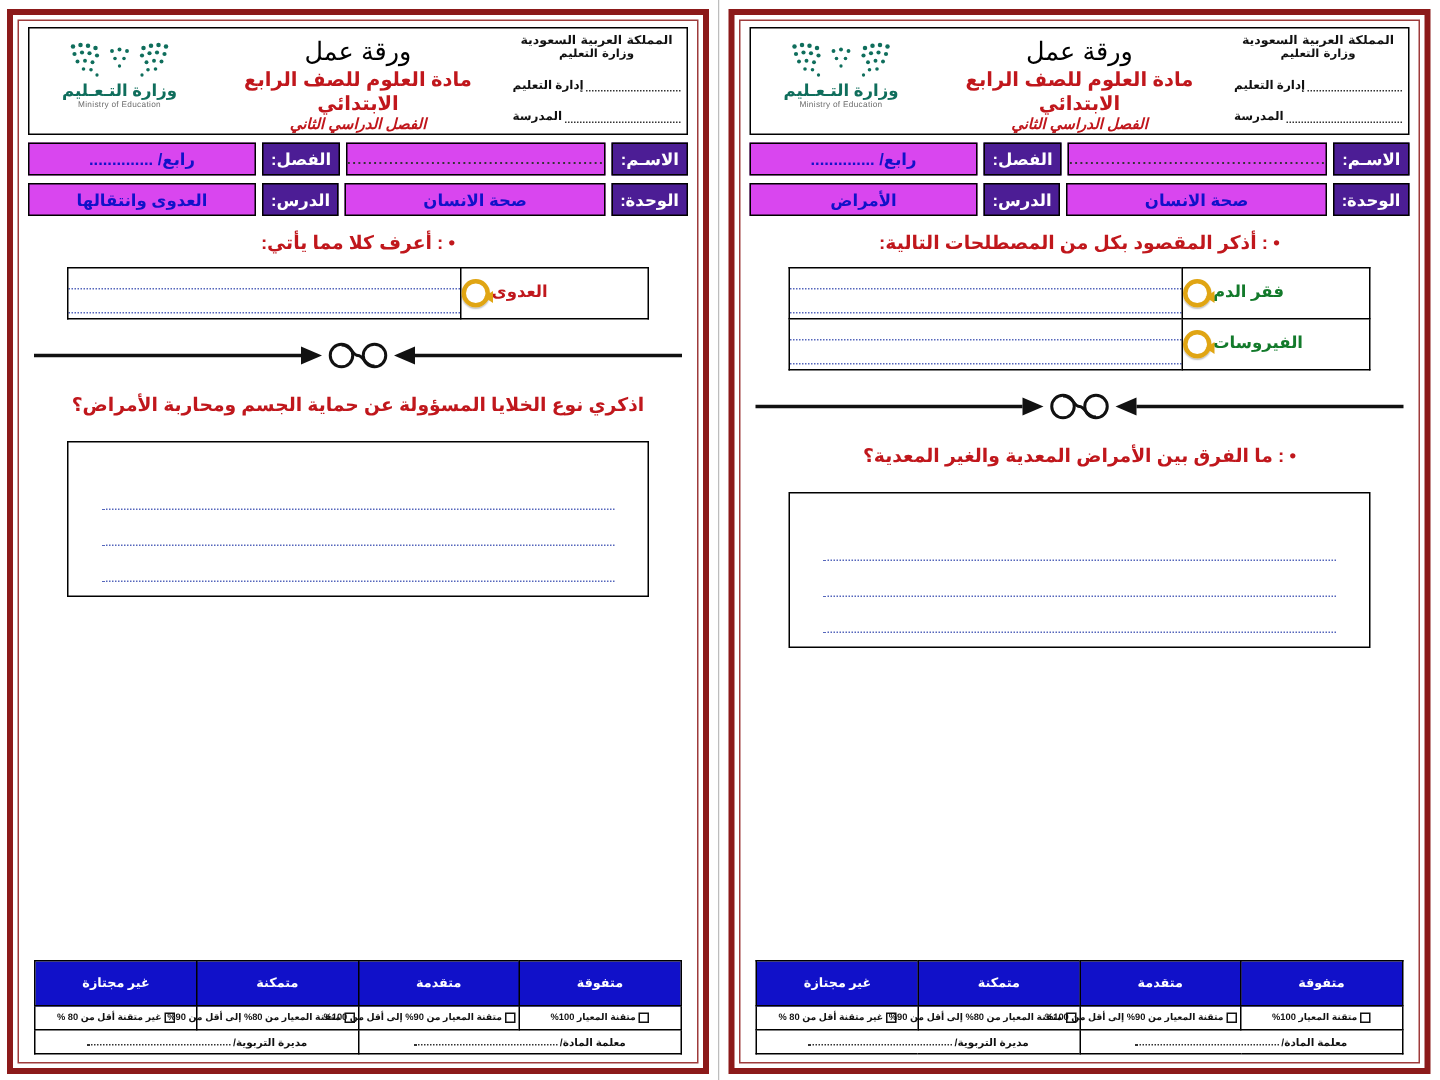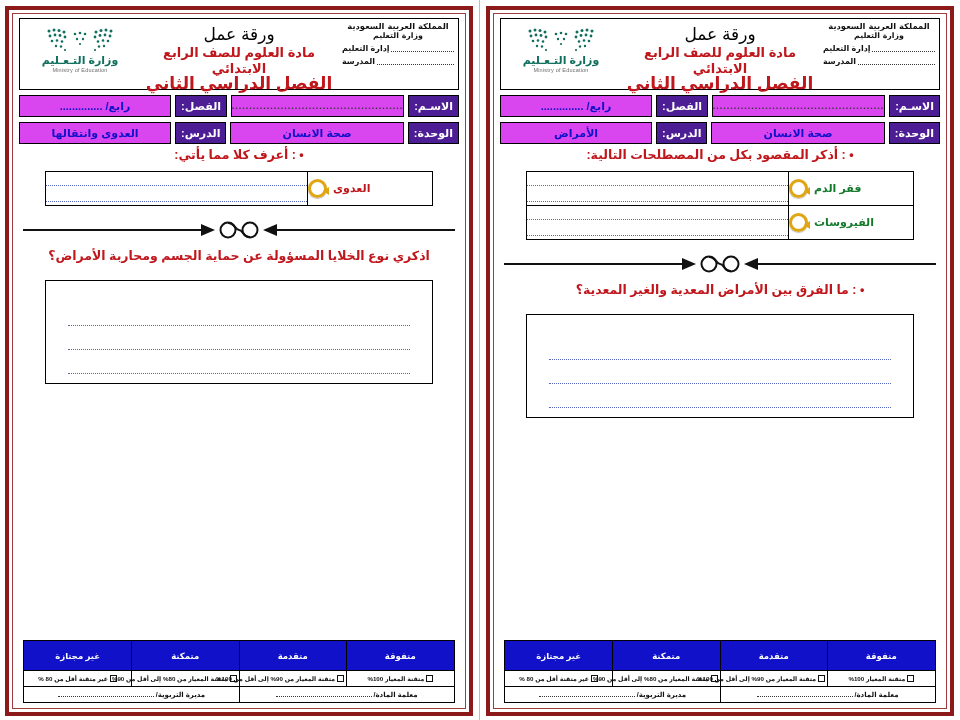--- a/index.html
+++ b/index.html
@@ -50,27 +50,27 @@
   }
   .hdr-right{width:112px;text-align:center;padding-top:2px;}
   .emblem{
     font-size:7.5px;line-height:8px;color:#111;font-weight:bold;
     letter-spacing:-0.3px;
     font-family:"DejaVu Sans",sans-serif;
     transform:scaleX(1.05);
   }
   .emblem .l1{display:block;font-size:8px;}
   .emblem .l2{display:block;font-size:7.5px;margin-top:1px;}
-  .hdr-field{font-size:8px;font-weight:bold;color:#111;margin-top:4px;text-align:right;
-             display:flex;align-items:flex-start;justify-content:flex-start;gap:2px;white-space:nowrap;}
+  .hdr-field{font-size:8px;font-weight:bold;color:#111;margin-top:12px;text-align:right;
+             display:flex;align-items:center;justify-content:flex-start;gap:2px;white-space:nowrap;}
   .hdr-field .dots{flex:1;border-bottom:1px dotted #333;height:7px;min-width:50px;}
   .hdr-center{flex:1;text-align:center;padding-top:4px;}
   .t-main{font-size:17px;font-weight:normal;color:#000000;line-height:20px;}
   .t-sub{font-size:13px;font-weight:bold;color:#c0171c;line-height:16px;}
-  .t-sub2{font-size:17px;font-weight:bold;color:#c0171c;line-height:14px;}
+  .t-sub2{font-size:10px;font-weight:bold;color:#c0171c;line-height:14px;font-style:italic;}
   .hdr-left{width:112px;text-align:center;padding-top:6px;}
   .logo-dots{width:78px;height:26px;margin:0 auto;}
   .logo-ar{font-size:11px;font-weight:bold;color:#0f6e5c;letter-spacing:1px;margin-top:1px;}
   .logo-en{font-size:5.5px;color:#6d6d6d;letter-spacing:0.2px;}
 
   
   .inforow{display:flex;align-items:stretch;margin-top:5px;height:22px;gap:4px;}
   .lbl{
     background:#4c1d95;color:#fff;font-size:11px;font-weight:bold;
     display:flex;align-items:center;justify-content:center;
@@ -82,31 +82,31 @@
     font-size:11px;font-weight:bold;color:#1111c9;box-sizing:border-box;
     position:relative;overflow:hidden;
   }
   .val.small{flex:0 0 152px;}
   .val .dotline{color:#333;font-size:9px;letter-spacing:1px;white-space:nowrap;overflow:hidden;}
   .val .vname{white-space:nowrap;}
 
   
   .q-text{
     font-size:12.5px;font-weight:bold;color:#c0171c;text-align:center;
-    margin:4px 0 8px 0;line-height:15px;
+    margin:11px 0 8px 0;line-height:15px;
   }
 
   .term-table{
     border:1.5px solid #000;border-collapse:collapse;width:88%;margin:0 auto;
     table-layout:fixed;background:#fff;
   }
   .term-table tr{height:34px;}
   .term-table td{border:1.5px solid #000;vertical-align:middle;padding:0;}
   .td-term{width:32%;text-align:center;position:relative;padding:0 4px;}
-  .term-wrap{display:flex;align-items:center;justify-content:flex-end;gap:6px;height:100%;}
+  .term-wrap{display:flex;align-items:center;justify-content:flex-end;gap:1px;height:100%;}
   .term-label{font-size:11px;font-weight:bold;line-height:13px;}
   .green{color:#137a2b;}
   .red{color:#c0171c;}
   .ring{
     width:19px;height:19px;flex:0 0 19px;position:relative;display:inline-block;
   }
   .ring i{
     position:absolute;inset:0;border:3px solid #e0a513;border-radius:50%;
     box-sizing:border-box;
     box-shadow:0 1px 1px rgba(0,0,0,.25);

